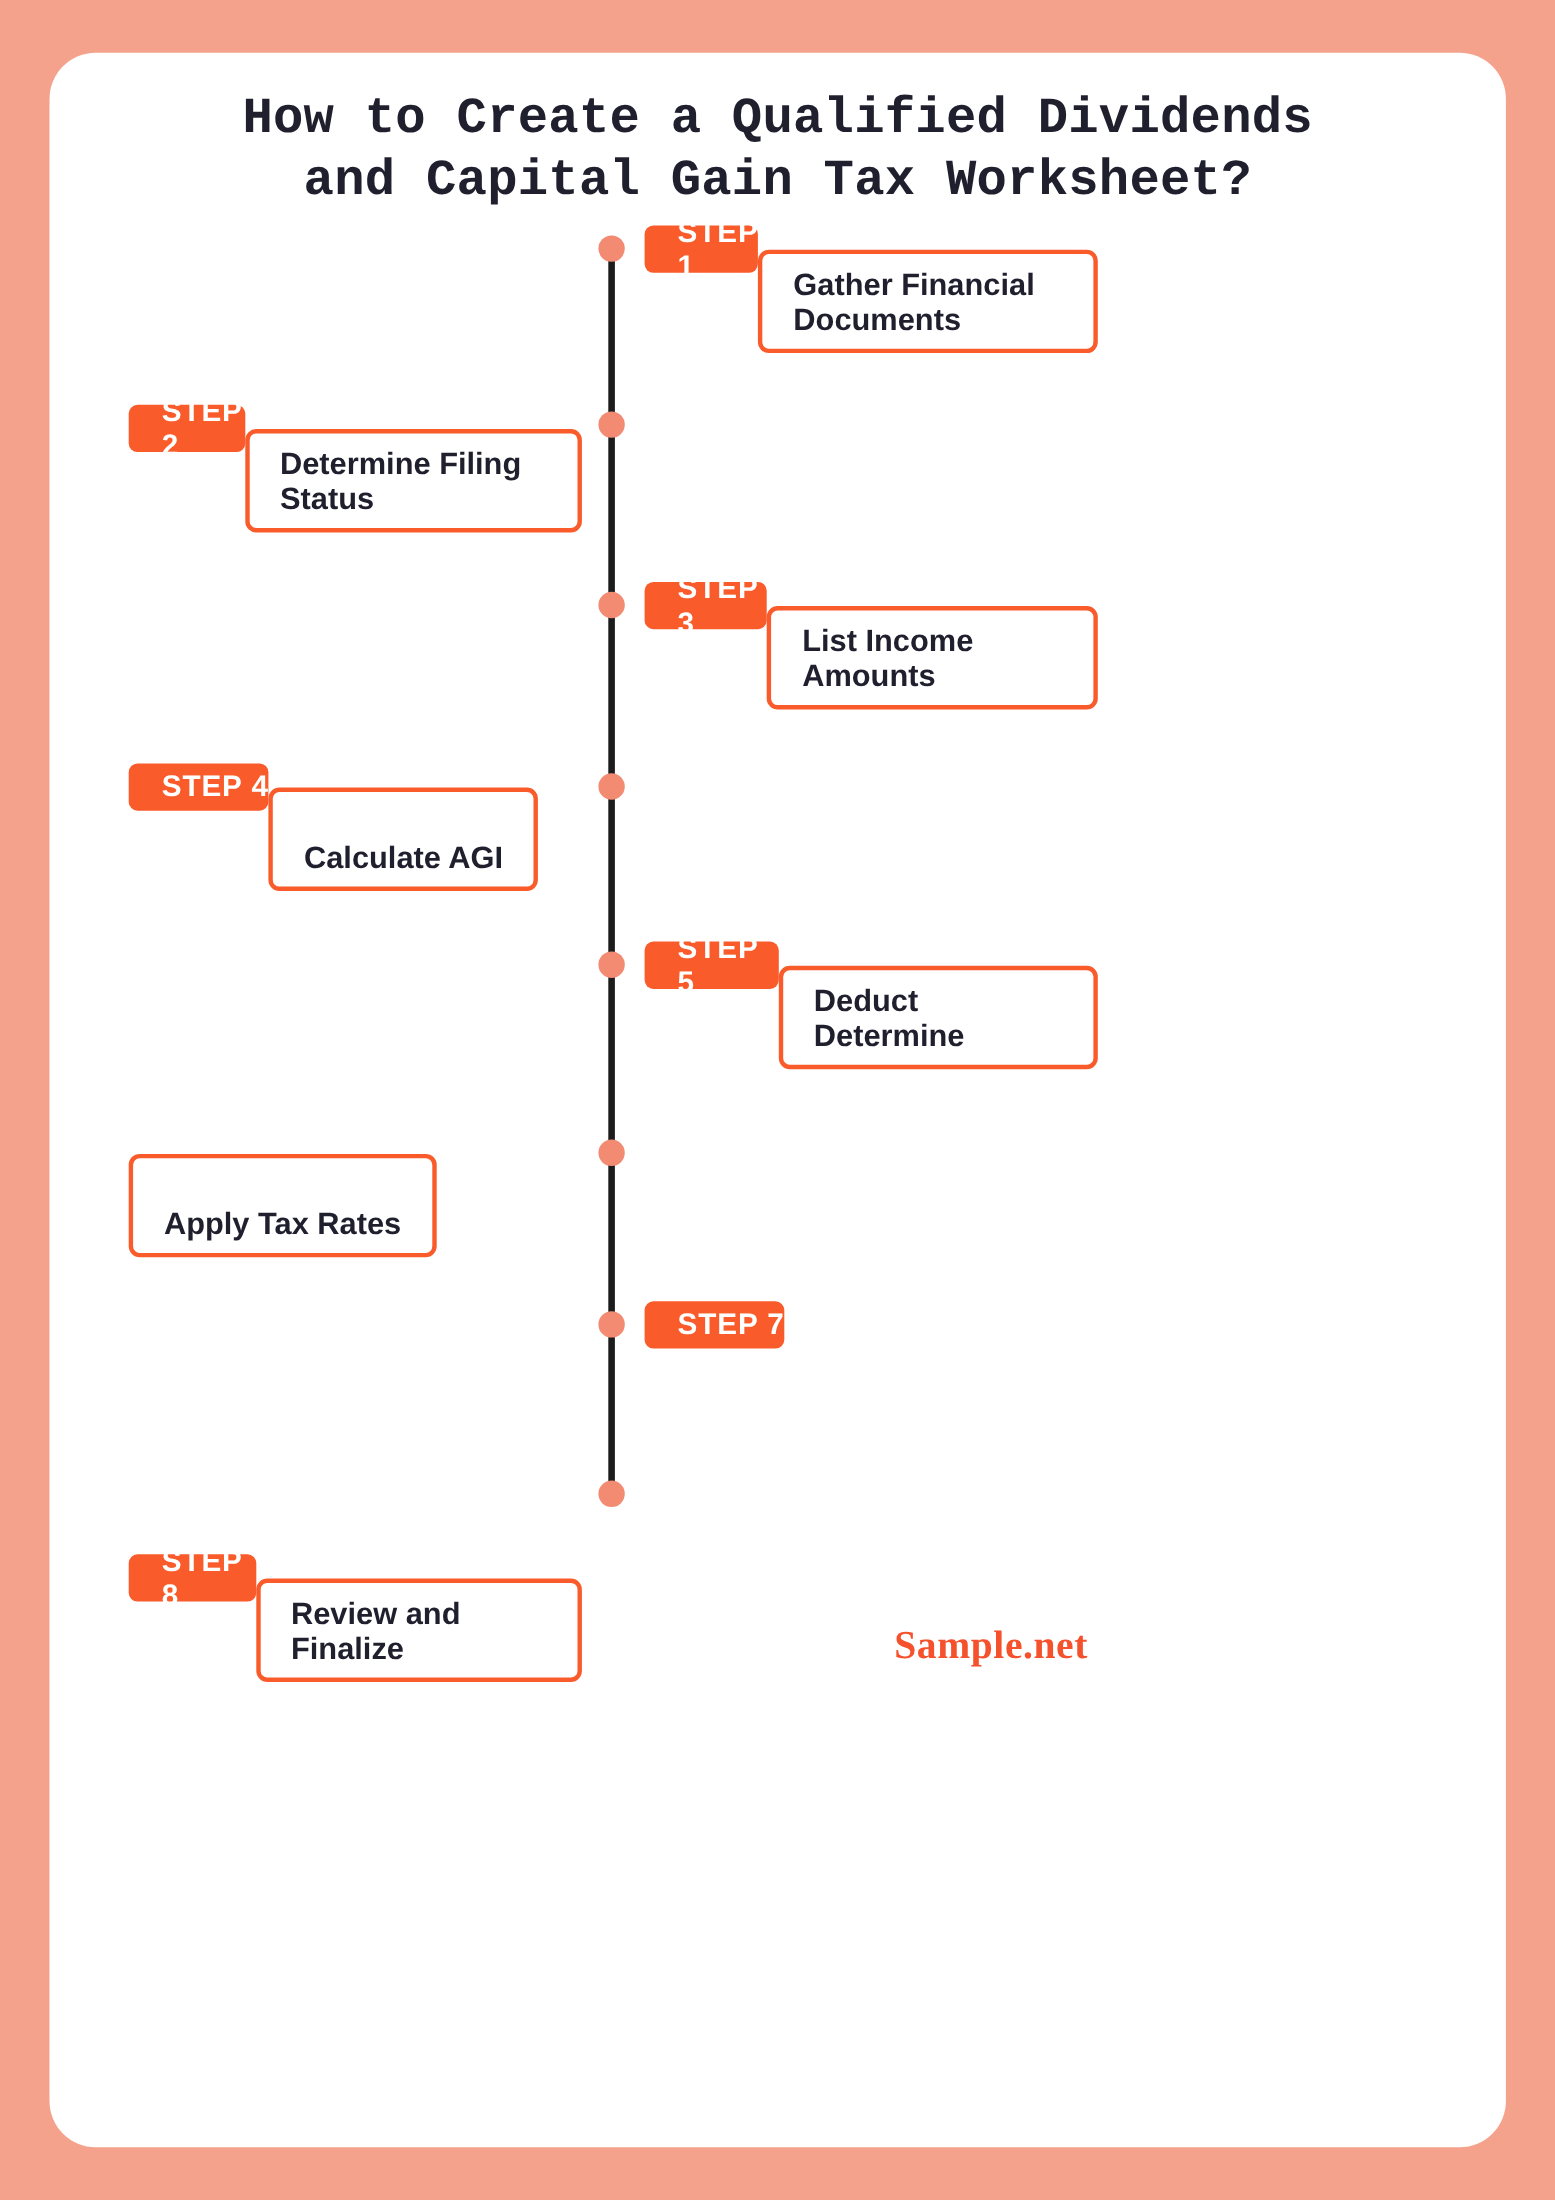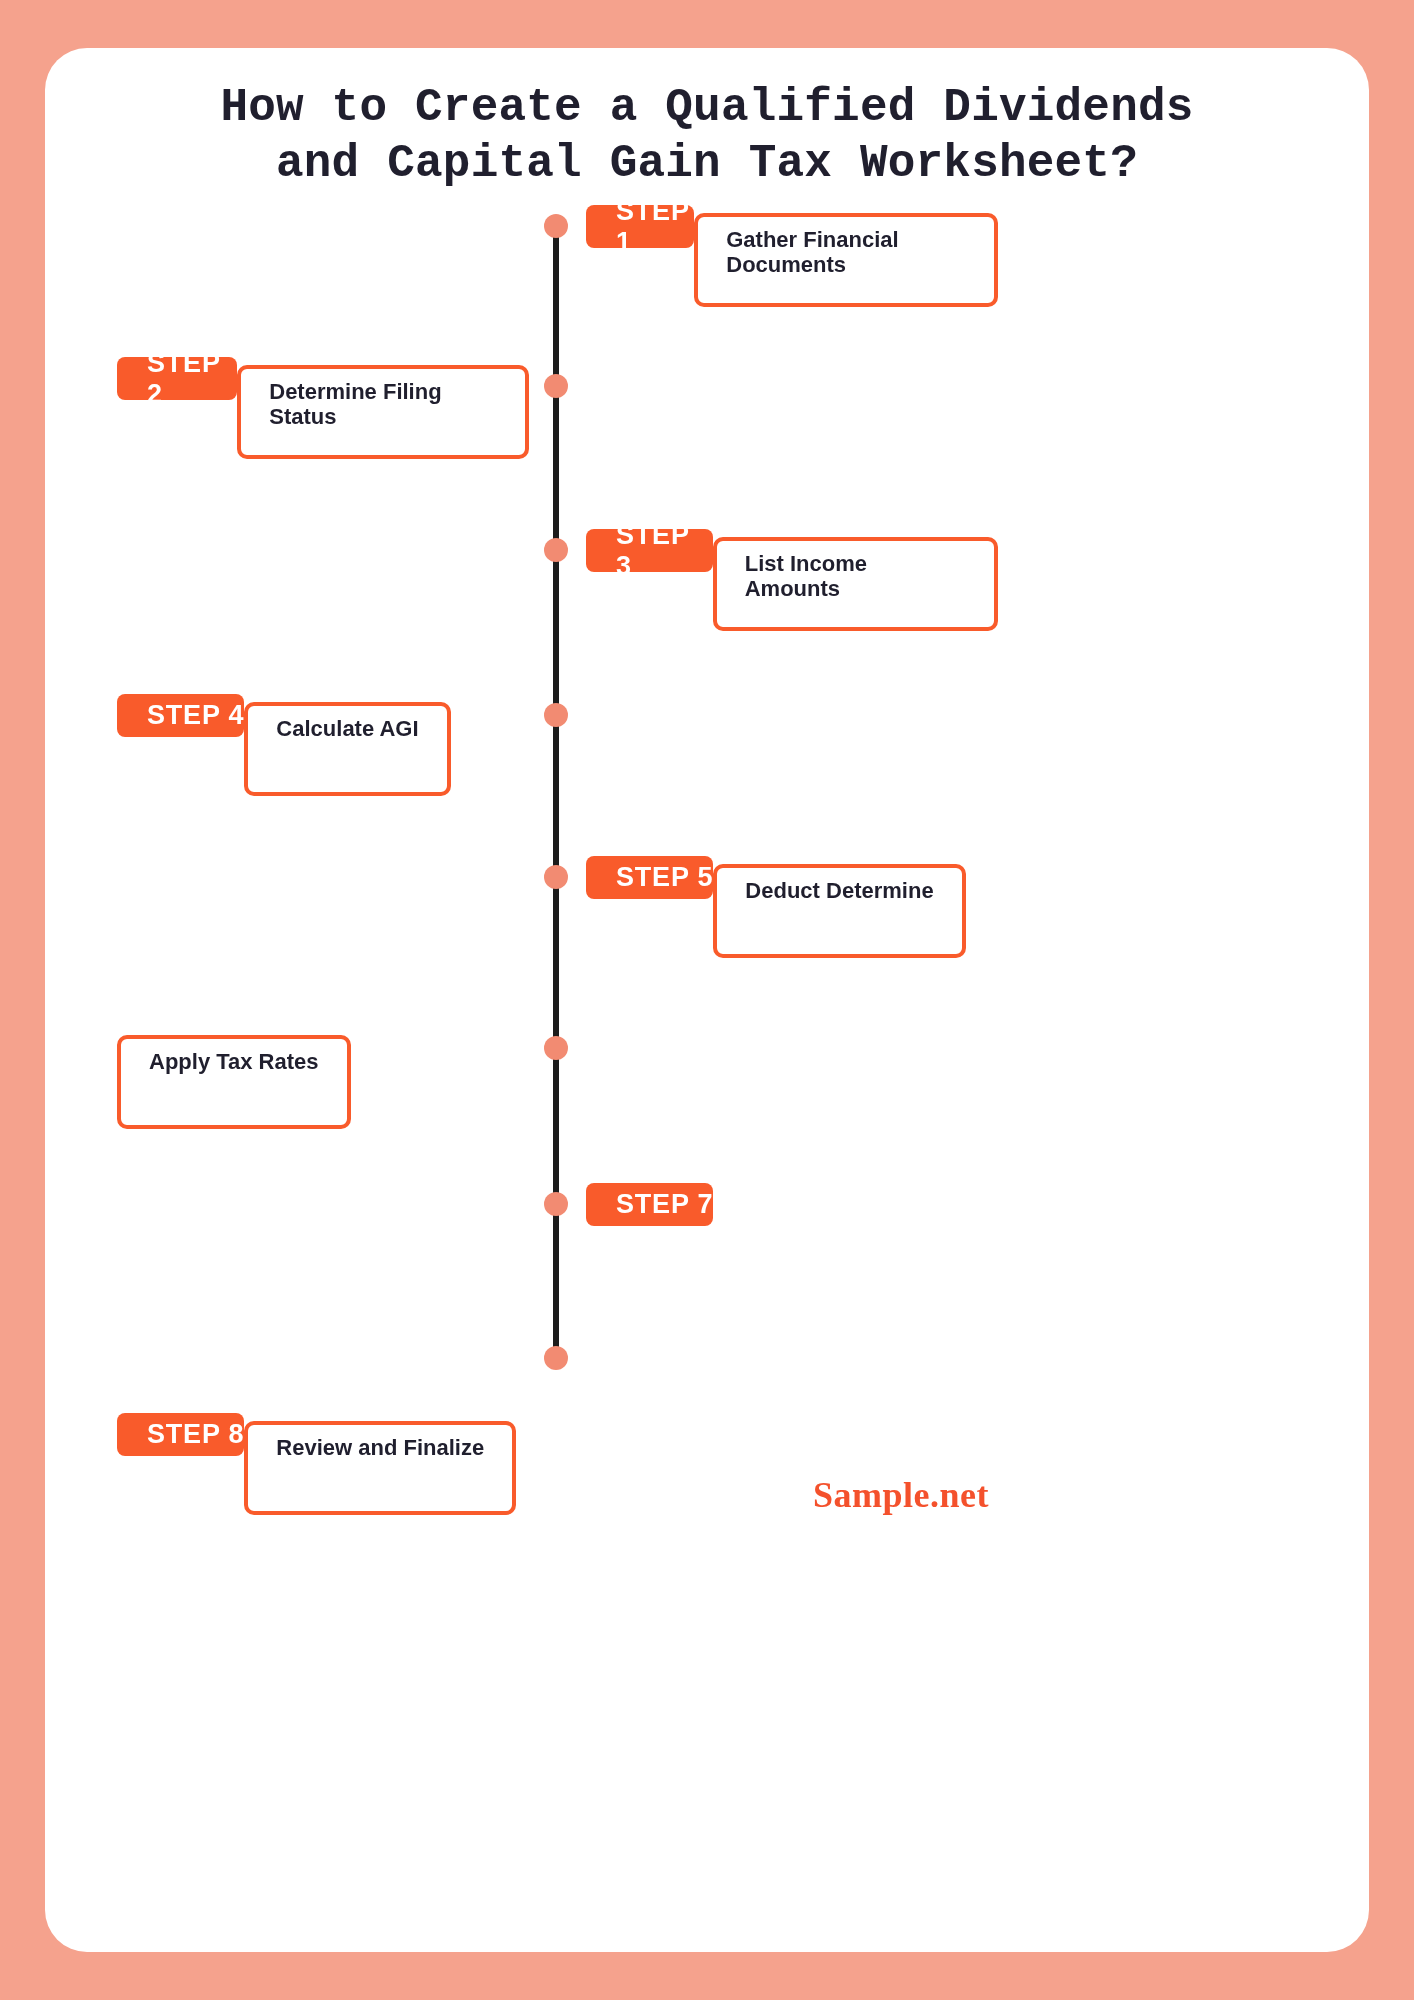--- a/index.html
+++ b/index.html
@@ -85,30 +85,30 @@
     display: flex;
     align-items: center;
     padding-left: 30px;
     color: #FFFFFF;
     font-size: 27px;
     font-weight: 800;
     letter-spacing: 0.8px;
   }
 
   .step-box {
-    margin-top: 8px;
+    margin-top: 22px;
     min-height: 94px;
     background: #FFFFFF;
     border: 4px solid var(--accent);
     border-radius: 10px;
     display: flex;
-    align-items: flex-start;
+    align-items: flex-end;
     padding: 10px 28px;
     color: var(--text);
-    font-size: 22px;
+    font-size: 28px;
     font-weight: 800;
     line-height: 1.15;
   }
 
   .brand {
     position: absolute;
     left: 813px;
     top: 1474px;
     width: 460px;
     font-family: "Liberation Serif", serif;
@@ -141,21 +141,21 @@
 
   <div class="step right" style="top:205px">
     <div class="step-bar">
       <span>STEP 1</span>
     </div>
     <div class="step-box">
       <span>Gather Financial Documents</span>
     </div>
   </div>
 
-  <div class="step left" style="top:357px">
+  <div class="step left" style="top:368px">
     <div class="step-bar">
       <span>STEP 2</span>
     </div>
     <div class="step-box">
       <span>Determine Filing Status</span>
     </div>
   </div>
 
   <div class="step right" style="top:529px">
     <div class="step-bar">

